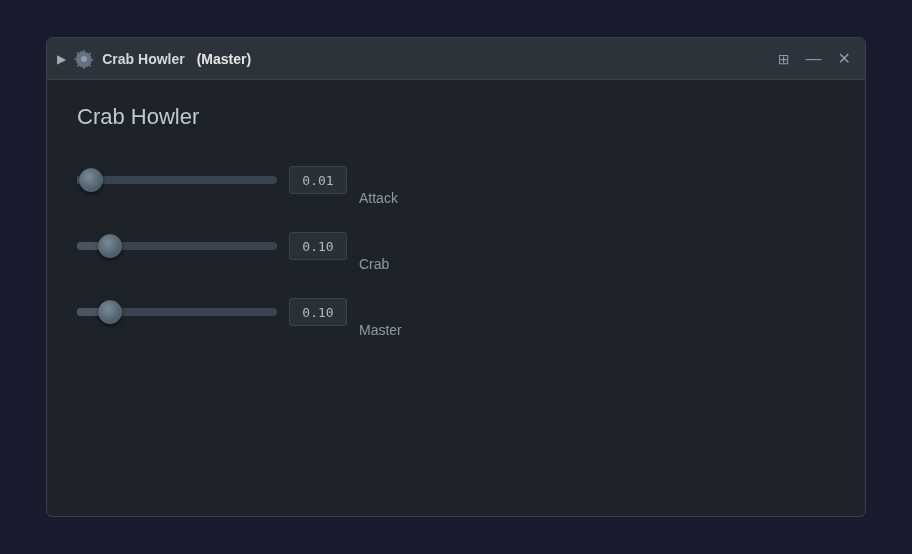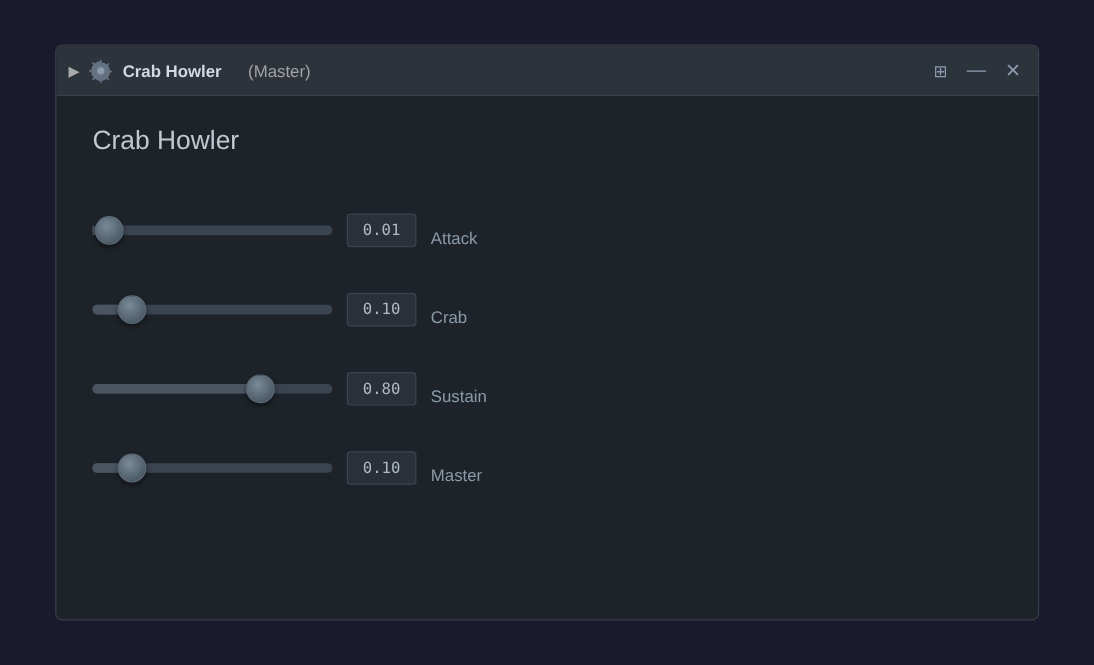--- a/index.html
+++ b/index.html
@@ -54,24 +54,24 @@
       color: #8a9bb0;
     }
 
     .title-text {
       color: #d0d8e0;
       font-size: 14px;
       font-weight: 600;
     }
 
     .master-text {
-      color: #a3a3a3;
-      font-size: 14px;
-      font-weight: 400;
-      margin-left: 14px;
+      color: #e5e5e5;
+      font-size: 14px;
+      font-weight: 700;
+      margin-left: 4px;
     }
 
     .titlebar-controls {
       display: flex;
       align-items: center;
       gap: 8px;
     }
 
     .grid-icon, .minimize-icon, .close-icon {
       color: #8a9bb0;
@@ -88,21 +88,21 @@
 
     .plugin-title {
       color: #c0c8d0;
       font-size: 22px;
       font-weight: 400;
       margin-bottom: 24px;
     }
 
     .slider-row {
       display: flex;
-      align-items: flex-end;
+      align-items: center;
       margin-bottom: 14px;
       gap: 12px;
     }
 
     .slider-container {
       position: relative;
       width: 200px;
       height: 28px;
       display: flex;
       align-items: center;
@@ -202,30 +202,20 @@
               <div class="slider-fill" style="width: 12%;"></div>
             </div>
             <div class="slider-thumb" style="left: 21.12px;"></div>
           </div>
           <div class="value-box">0.10</div>
           <div class="param-label">Crab</div>
         </div>
         <div class="slider-row">
           <div class="slider-container">
             <div class="slider-track">
-              <div class="slider-fill" style="width: 73%;"></div>
-            </div>
-            <div class="slider-thumb" style="left: 128.48px;"></div>
-          </div>
-          <div class="value-box">0.80</div>
-          <div class="param-label">Sustain</div>
-        </div>
-        <div class="slider-row">
-          <div class="slider-container">
-            <div class="slider-track">
               <div class="slider-fill" style="width: 12%;"></div>
             </div>
             <div class="slider-thumb" style="left: 21.12px;"></div>
           </div>
           <div class="value-box">0.10</div>
           <div class="param-label">Master</div>
         </div>
       </div>
   </div>
 </div>

